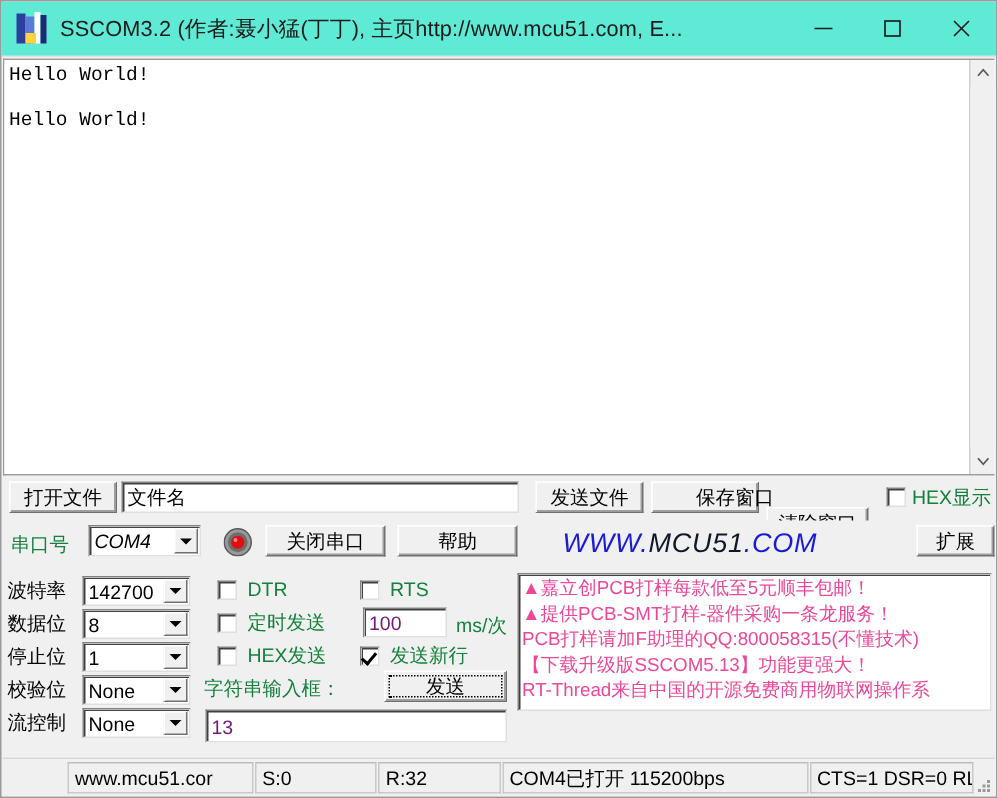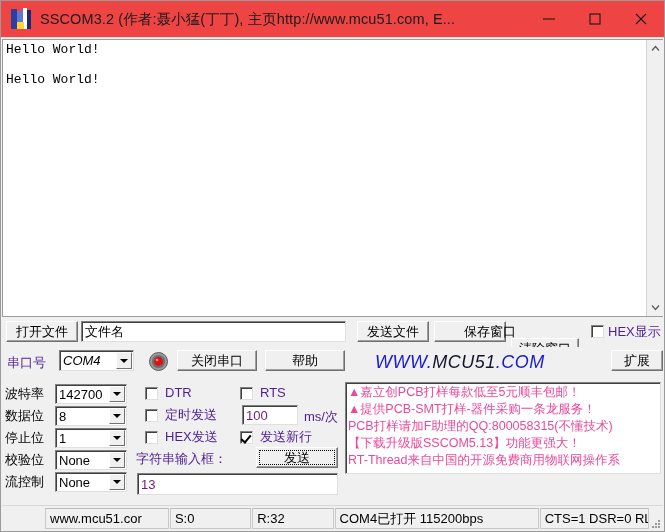--- a/index.html
+++ b/index.html
@@ -15,21 +15,21 @@
     width: 665px; height: 532px;
     background: #f0f0f0;
     border: 1px solid #9a9a9a;
     overflow: hidden;
   }
 
   
   #titlebar {
     position: absolute; left: 0; top: 0;
     width: 663px; height: 37px;
-    background: #ef4444;
+    background: #5eead4;
     display: flex; align-items: center;
     border-bottom: 1px solid #e2e2e2;
   }
   #app-icon {
     width: 22px; height: 22px;
     margin-left: 9px; margin-right: 8px;
     position: relative; flex: 0 0 auto;
   }
   #app-icon .b1 { position:absolute; left:1px; top:1px; width:6px; height:20px; background:#2c3f9e; }
   #app-icon .b2 { position:absolute; left:7px; top:3px; width:6px; height:18px; background:#5b7ad6; }
@@ -163,21 +163,21 @@
     flex: 0 0 auto;
   }
   .chk.on::after {
     content: "";
     position: absolute; left: 2px; top: 1px;
     width: 4px; height: 8px;
     border-right: 2px solid #000;
     border-bottom: 2px solid #000;
     transform: rotate(40deg);
   }
-  .lbl { font-size: 13px; color: #4c1d95; white-space: nowrap; }
+  .lbl { font-size: 13px; color: #15803d; white-space: nowrap; }
 
   
   #row-file { left: 1px; top: 318px; width: 661px; height: 26px; }
   #btn-open-file { position:absolute; left: 4px; top: 2px; width: 72px; height: 21px; }
   #field-filename { position:absolute; left: 79px; top: 2px; width: 265px; height: 21px; color:#000; }
   #btn-send-file  { position:absolute; left: 355px; top: 2px; width: 72px; height: 21px; }
   #btn-save-win   { position:absolute; left: 432px; top: 2px; width: 72px; height: 21px; padding-left: 40px; }
   #btn-clear-win  { position:absolute; left: 509px; top: 2px; width: 68px; height: 21px; margin-top: 17px; }
   #chk-hexdisp-box{ position:absolute; left: 589px; top: 6px; }
   #chk-hexdisp-lbl{ position:absolute; left: 606px; top: 4px; }

